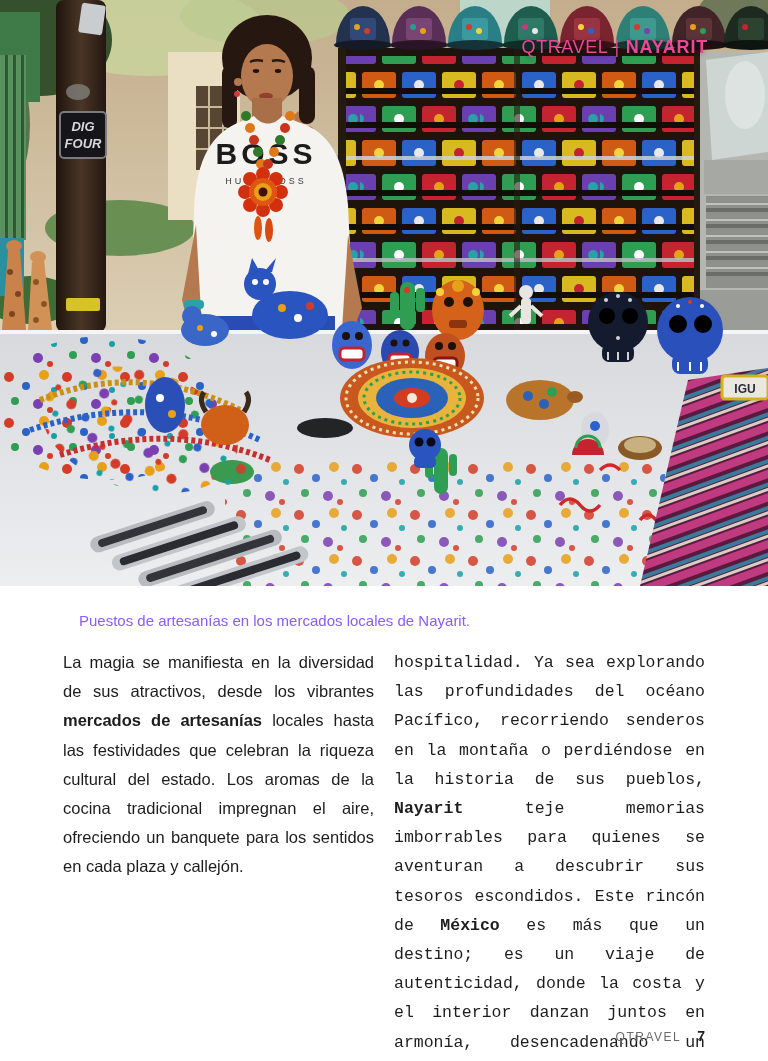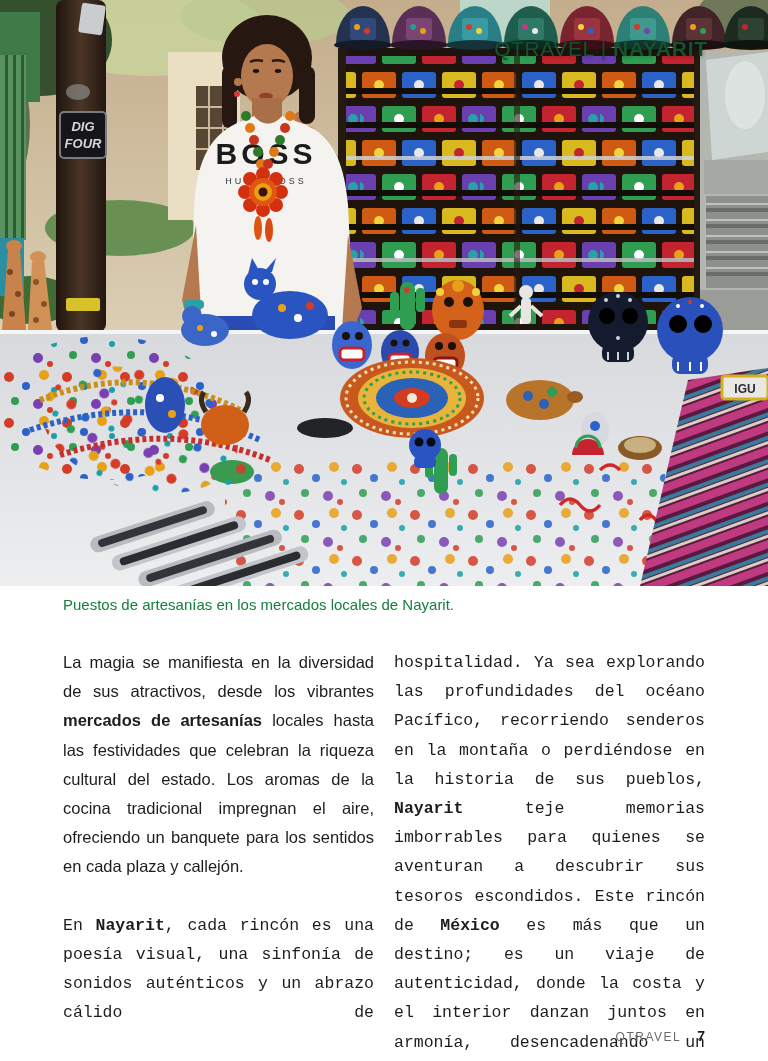--- a/index.html
+++ b/index.html
@@ -1,25 +1,25 @@
 <!DOCTYPE html>
 <html><head>
 <meta charset="utf-8">
 <title>QTRAVEL | NAYARIT</title>
 <style>
   html,body{margin:0;padding:0;background:#ffffff;}
   .page{position:relative;width:768px;height:1061px;background:#ffffff;overflow:hidden;
         font-family:"Liberation Sans",sans-serif;color:#1d1d1d;}
   .photo{position:absolute;top:0;left:0;width:768px;height:586px;margin:0;}
   .photo svg{display:block;width:768px;height:586px;}
-  .runhead{position:absolute;top:37px;right:60px;color:#14532d;font-size:21px;
+  .runhead{position:absolute;top:37px;right:60px;color:#ec4899;font-size:18px;
            letter-spacing:.6px;text-shadow:0 1px 5px rgba(0,0,0,.45);white-space:nowrap;}
   .runhead .sep{margin:0 6px;opacity:.9;font-weight:300;}
   .runhead .sec{font-weight:bold;letter-spacing:.8px;}
-  .caption{position:absolute;top:596px;left:63px;margin:0;font-size:15px;color:#15803d;}
+  .caption{position:absolute;top:596px;left:63px;margin:16px;font-size:15px;color:#8b5cf6;}
   .cols{position:absolute;top:648px;left:63px;width:642px;display:flex;gap:20px;}
   .col{width:311px;}
   .para{margin:0 0 29px 0;font-size:16.5px;line-height:29.2px;color:#1d1d1d;
         text-align:justify;}
   .para b{font-weight:bold;}
   .para.cont{text-align-last:justify;font-family:Liberation Mono, monospace;-moz-text-align-last:justify;}
   .footer{position:absolute;top:1028px;right:63px;display:flex;align-items:baseline;gap:16px;}
   .fmag{font-size:12px;letter-spacing:1.5px;color:#6a6a6a;}
   .fpage{font-size:14px;font-weight:bold;color:#1d1d1d;}
 </style>
@@ -438,21 +438,20 @@
     <div class="runhead">
       <span>QTRAVEL</span><span class="sep">|</span><span class="sec">NAYARIT</span>
     </div>
   </figure>
 
   <p class="caption">Puestos de artesanías en los mercados locales de Nayarit.</p>
 
   <div class="cols">
     <div class="col">
       <p class="para"><span>La magia se manifiesta en la diversidad de sus atractivos, desde los vibrantes </span><b>mercados de artesanías</b><span> locales hasta las festividades que celebran la riqueza cultural del estado. Los aromas de la cocina tradicional impregnan el aire, ofreciendo un banquete para los sentidos en cada plaza y callejón.</span></p>
-      <p class="para cont"><span>En </span><b>Nayarit</b><span>, cada rincón es una poesía visual, una sinfonía de sonidos auténticos y un abrazo cálido de</span></p>
     </div>
     <div class="col">
       <p class="para cont"><span>hospitalidad. Ya sea explorando las profundidades del océano Pacífico, recorriendo senderos en la montaña o perdiéndose en la historia de sus pueblos, </span><b>Nayarit</b><span> teje memorias imborrables para quienes se aventuran a descubrir sus tesoros escondidos. Este rincón de </span><b>México</b><span> es más que un destino; es un viaje de autenticidad, donde la costa y el interior danzan juntos en armonía, desencadenando un hechizo que perdura en el corazón</span></p>
     </div>
   </div>
 
   <div class="footer">
     <span class="fmag">QTRAVEL</span>
     <span class="fpage">7</span>
   </div>

